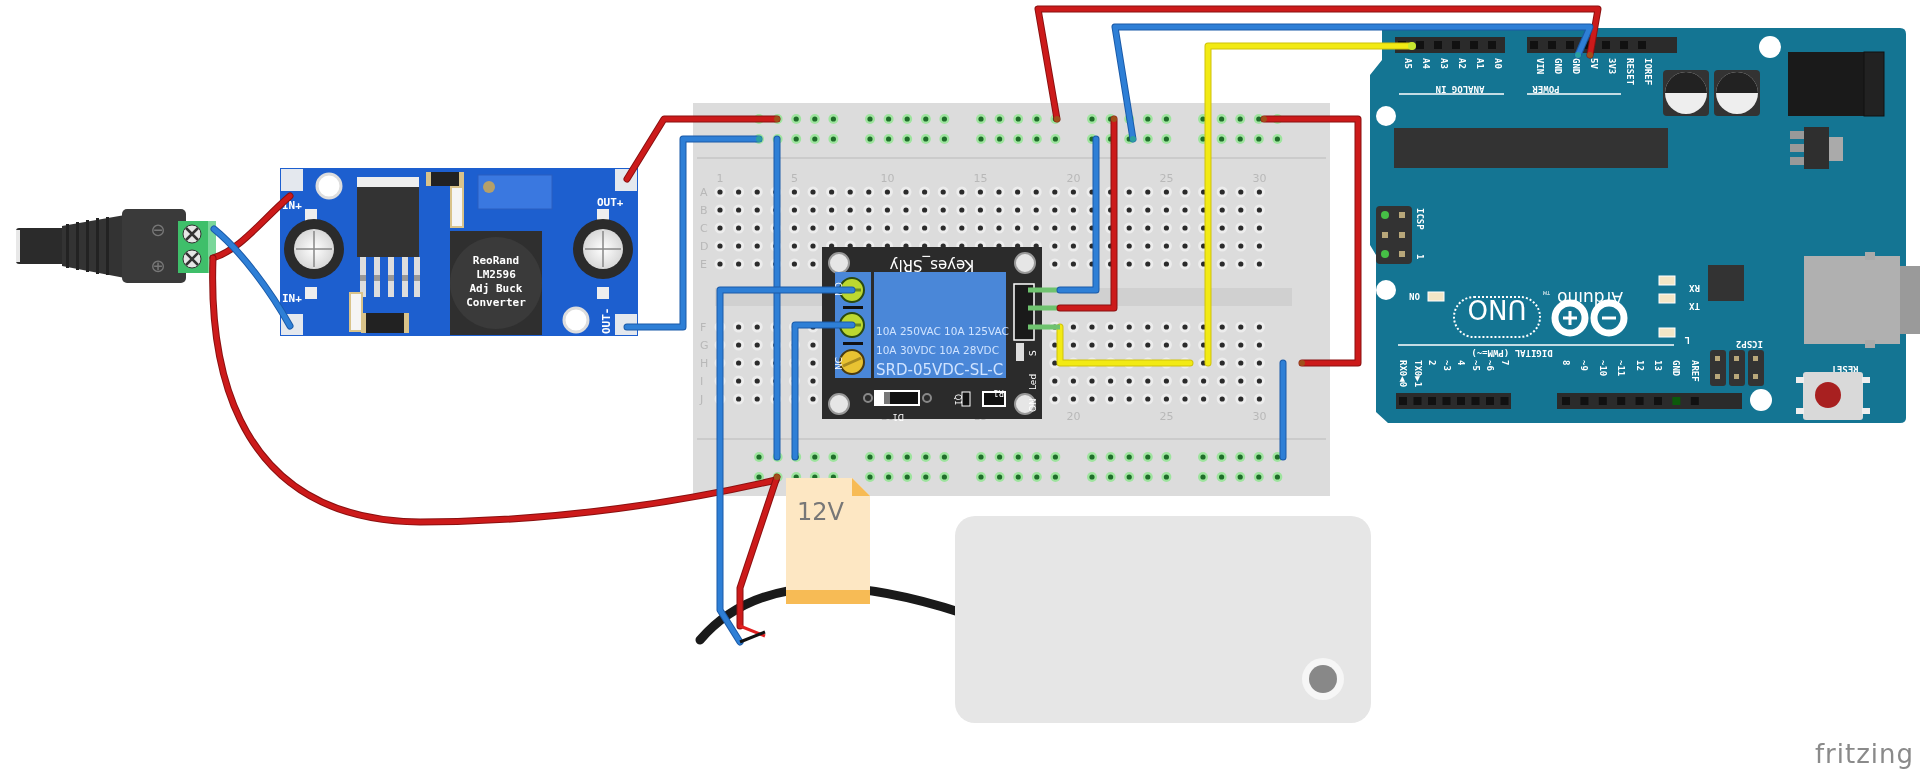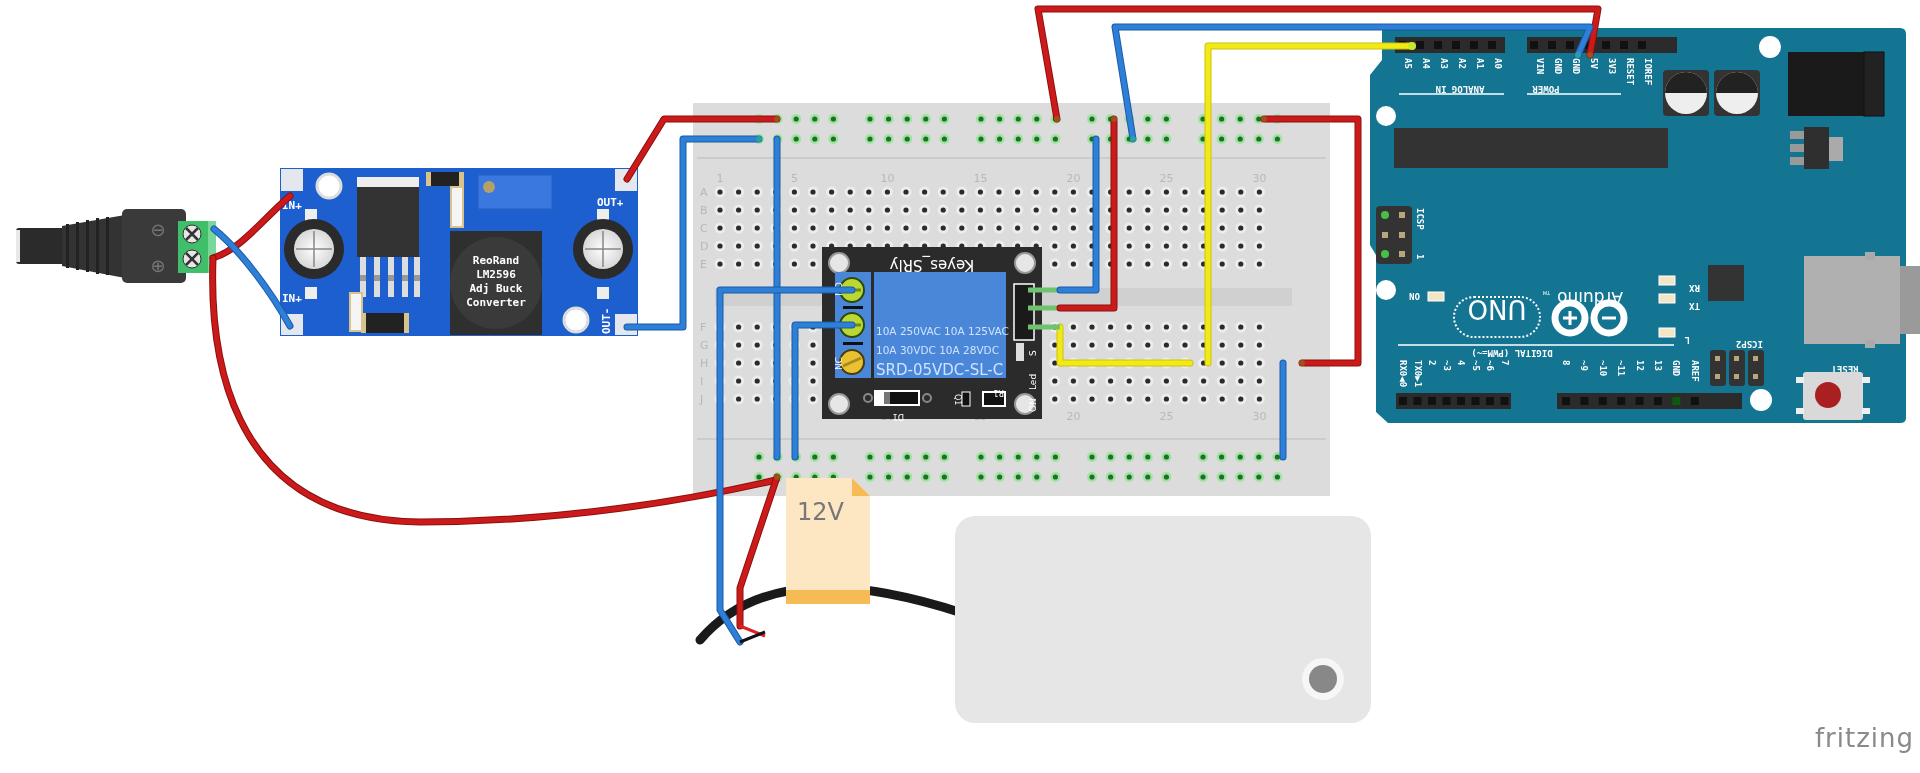--- a/index.html
+++ b/index.html
@@ -4,21 +4,21 @@
 <style>
   html,body{margin:0;padding:0;background:#ffffff;}
   body{width:1920px;height:773px;overflow:hidden;position:relative;font-family:"DejaVu Sans",sans-serif;}
   #canvas{position:absolute;left:0;top:0;width:1920px;height:773px;}
   .sans{font-family:"DejaVu Sans",sans-serif;}
   .bb-label{fill:#b8b8b8;font-size:11px;font-family:"DejaVu Sans",sans-serif;}
   .pcb-label{fill:#ffffff;font-size:11px;font-family:"DejaVu Sans Mono",monospace;font-weight:bold;}
   .ard-label{fill:#ffffff;font-size:9px;font-family:"DejaVu Sans Mono",monospace;font-weight:bold;}
   .relay-text{fill:#cfe3ff;font-family:"DejaVu Sans",sans-serif;}
   .wire{fill:none;stroke-linecap:round;stroke-linejoin:round;}
-  #fritzing-logo{position:absolute;right:6px;bottom:20px;font-size:26px;color:#8a8a8a;font-family:"DejaVu Sans",sans-serif;letter-spacing:1px;}
+  #fritzing-logo{position:absolute;right:6px;bottom:4px;font-size:26px;color:#8a8a8a;font-family:"DejaVu Sans",sans-serif;letter-spacing:1px;}
 </style>
 </head>
 <body>
 
 <svg id="canvas" width="1920" height="773" viewBox="0 0 1920 773" xmlns="http://www.w3.org/2000/svg">
   <defs>
     <radialGradient id="potg" cx="50%" cy="50%" r="50%">
       <stop offset="0%" stop-color="#ffffff"></stop>
         <stop offset="100%" stop-color="#d8d8d8"></stop>
     </radialGradient>

